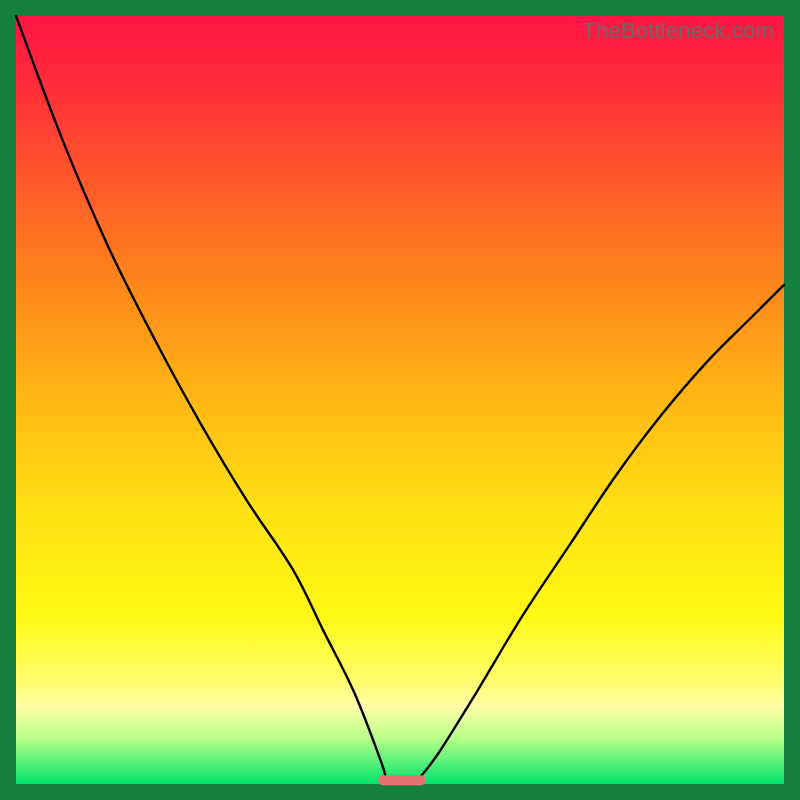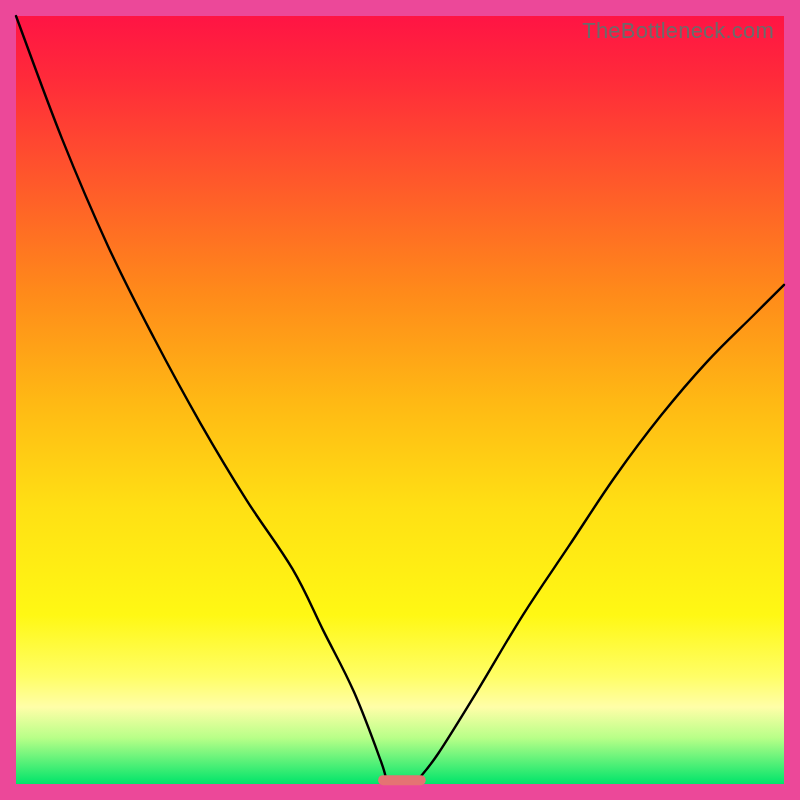--- a/index.html
+++ b/index.html
@@ -8,21 +8,21 @@
     width: 800px;
     height: 800px;
     overflow: hidden;
     background: #000;
     font-family: Arial, Helvetica, sans-serif;
   }
   .frame {
     position: relative;
     width: 800px;
     height: 800px;
-    background: #ec4899;
+    background: #15803d;
   }
   .plot {
     position: absolute;
     left: 16px;
     top: 16px;
     width: 768px;
     height: 768px;
     background: linear-gradient(
       to bottom,
       #ff1444 0%,

